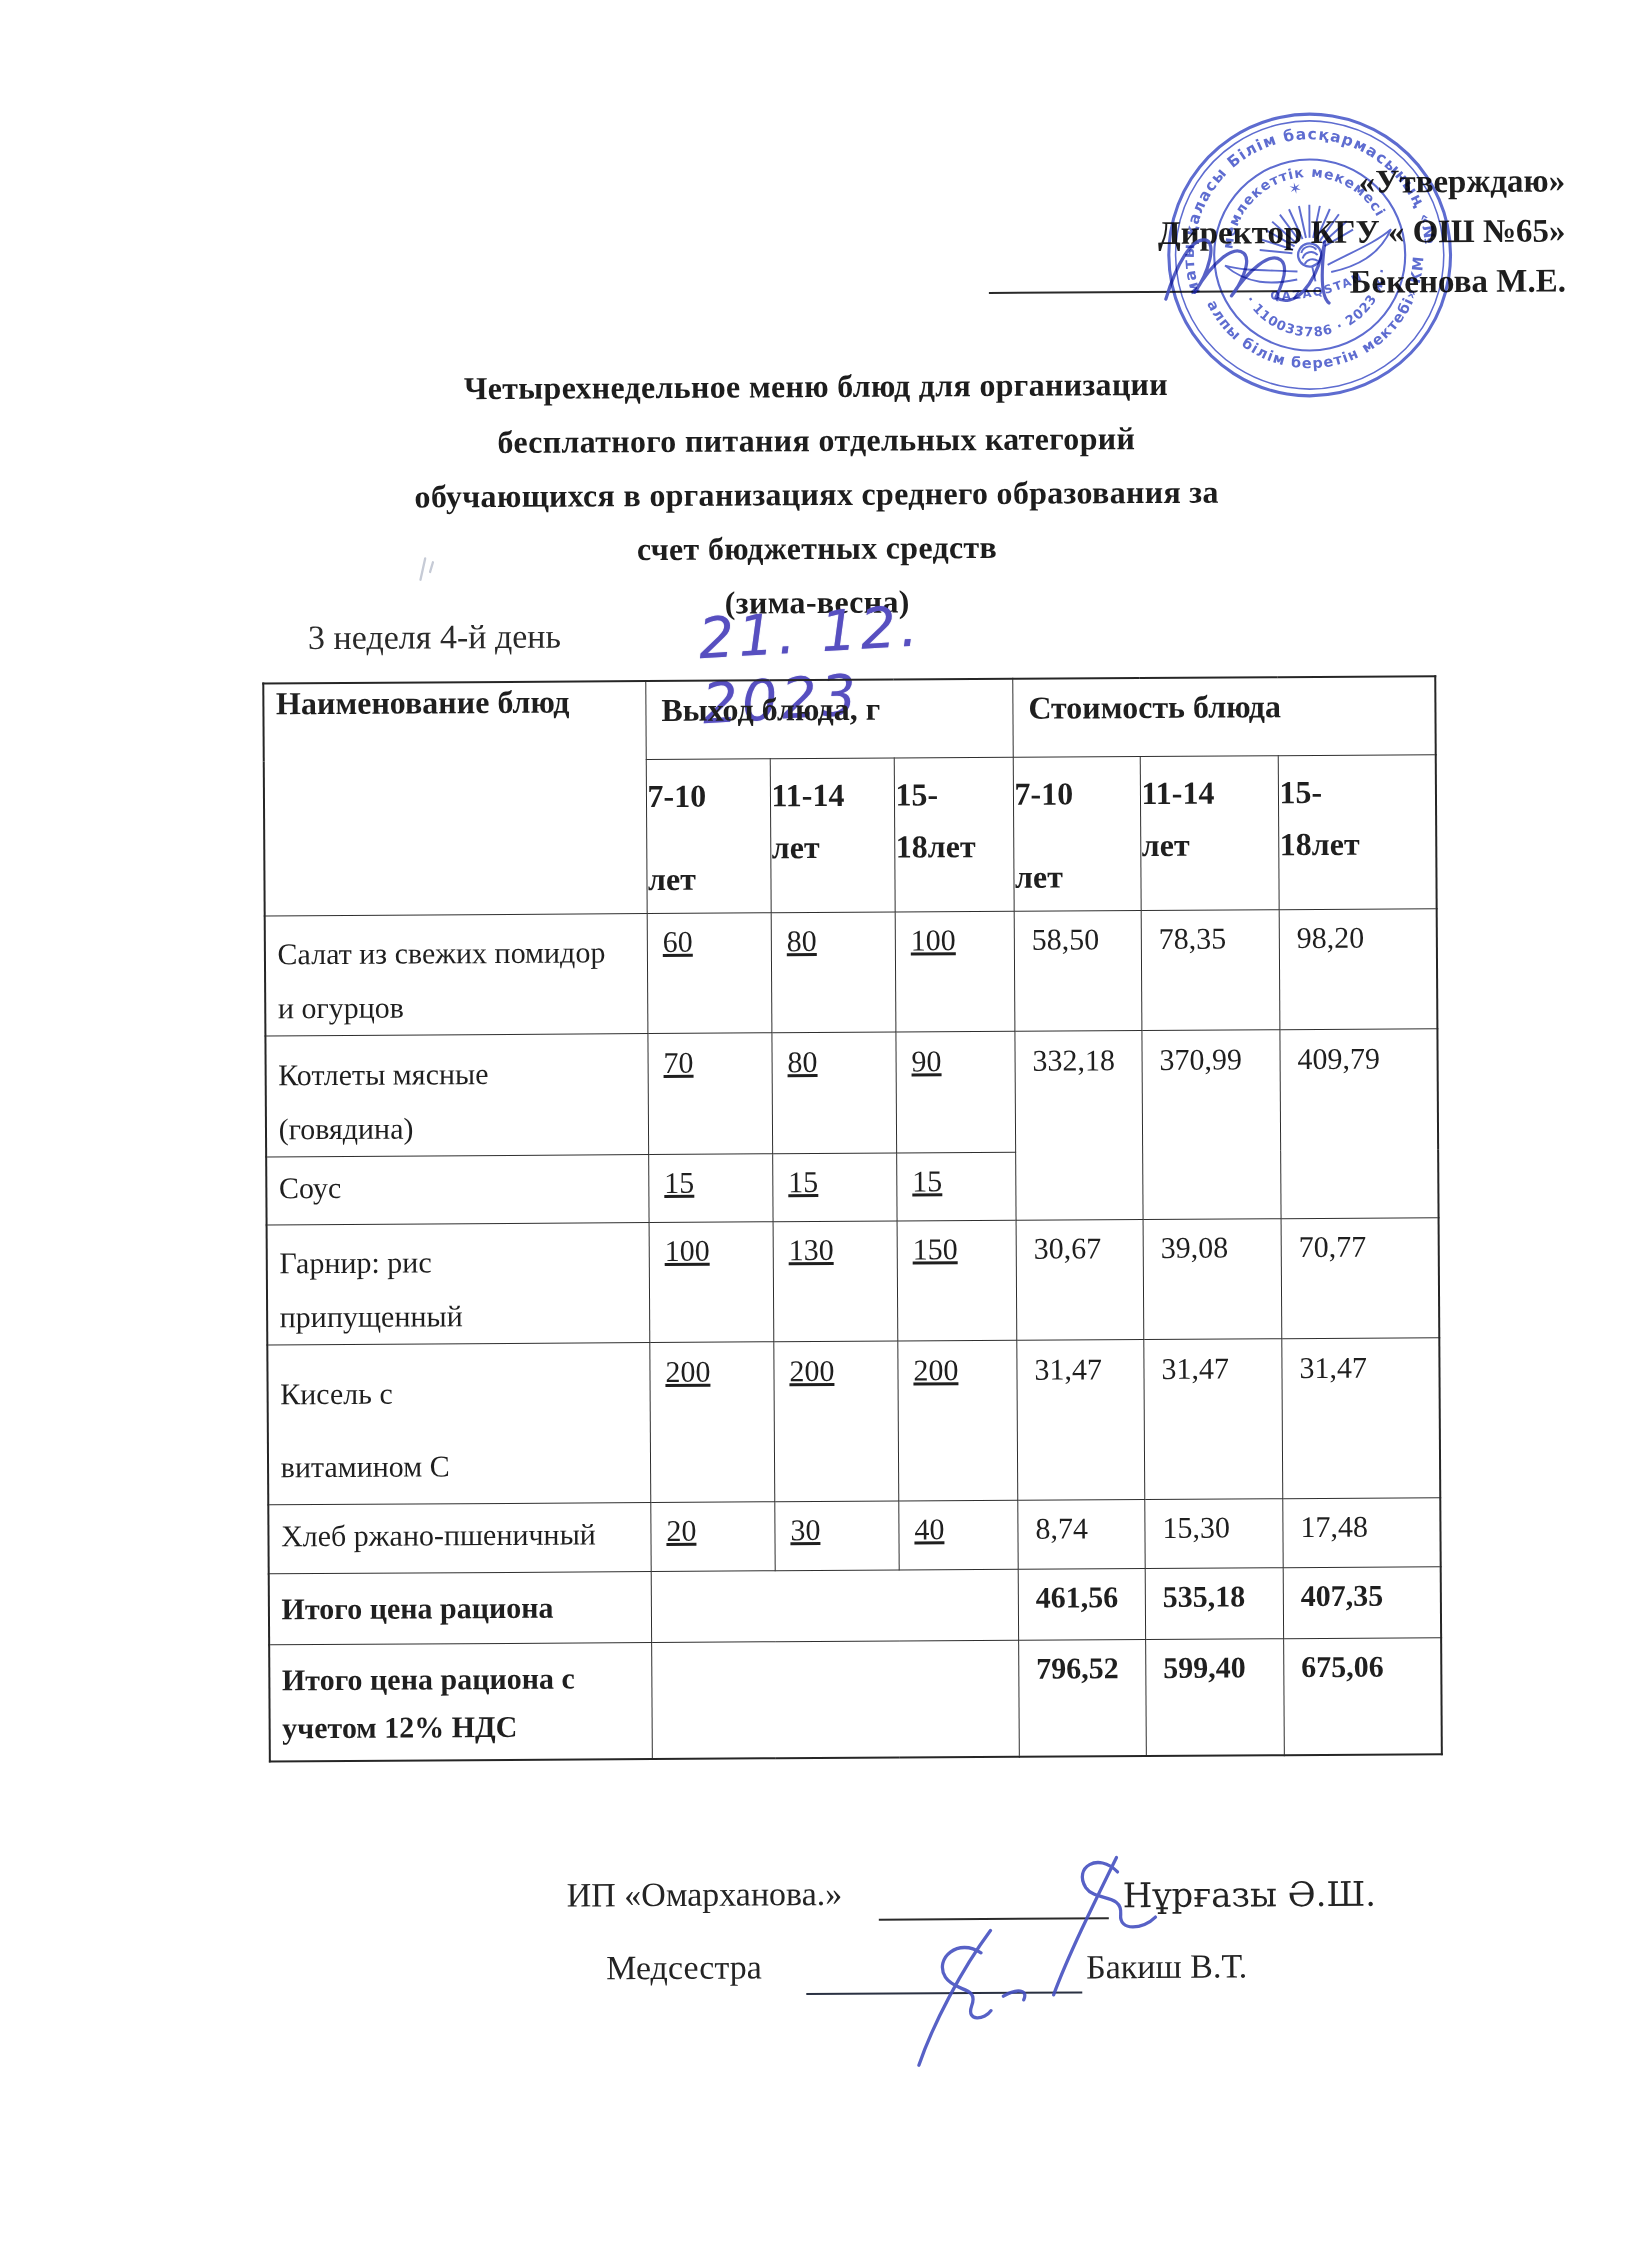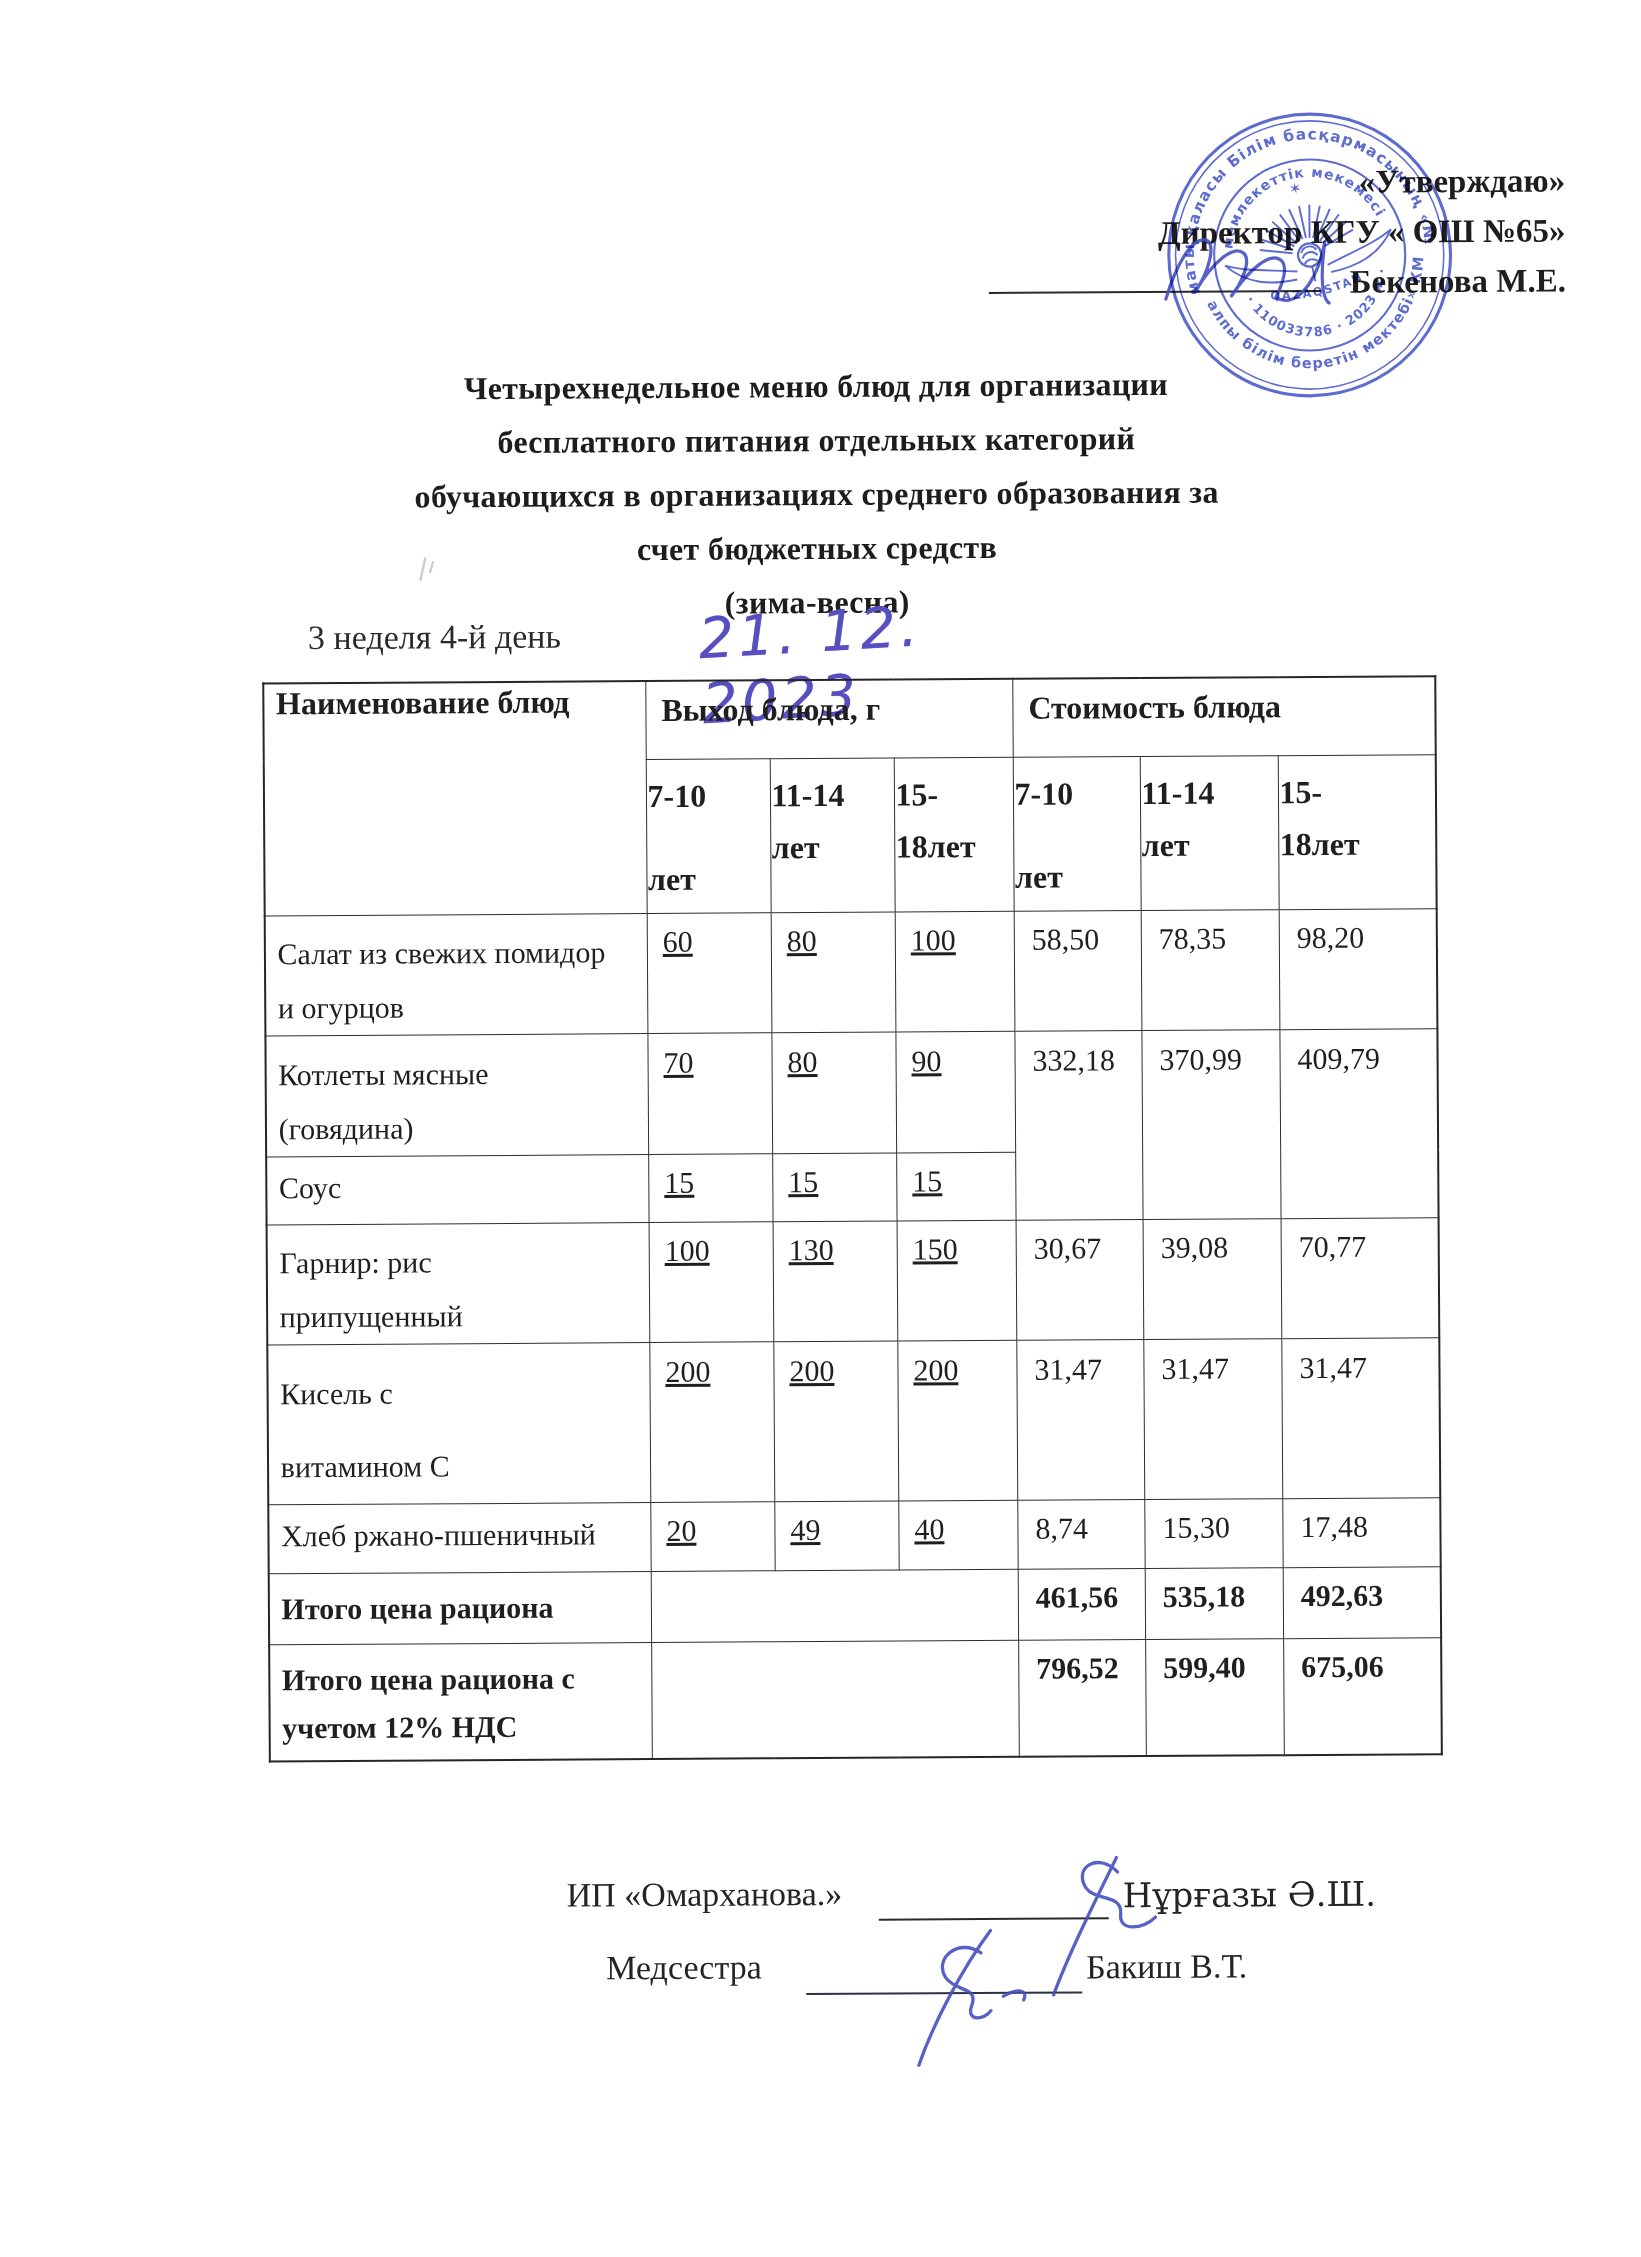--- a/index.html
+++ b/index.html
@@ -185,32 +185,32 @@
         <td class="w">200</td>
         <td class="w">200</td>
         <td class="w">200</td>
         <td class="c">31,47</td>
         <td class="c">31,47</td>
         <td class="c">31,47</td>
       </tr>
       <tr class="dr5">
         <td class="nm lh13">Хлеб ржано-пшеничный</td>
         <td class="w">20</td>
-        <td class="w">49</td>
+        <td class="w">30</td>
         <td class="w">40</td>
         <td class="c">8,74</td>
         <td class="c">15,30</td>
         <td class="c">17,48</td>
       </tr>
       <tr class="tr0">
         <td class="tot-l">Итого цена рациона</td>
         <td colspan="3"></td>
         <td class="tot-v">461,56</td>
         <td class="tot-v">535,18</td>
-        <td class="tot-v">492,63</td>
+        <td class="tot-v">407,35</td>
       </tr>
       <tr class="tr1">
         <td class="tot-l">Итого цена рациона с
 учетом  12% НДС</td>
         <td colspan="3"></td>
         <td class="tot-v">796,52</td>
         <td class="tot-v">599,40</td>
         <td class="tot-v">675,06</td>
       </tr>
       </tbody>

